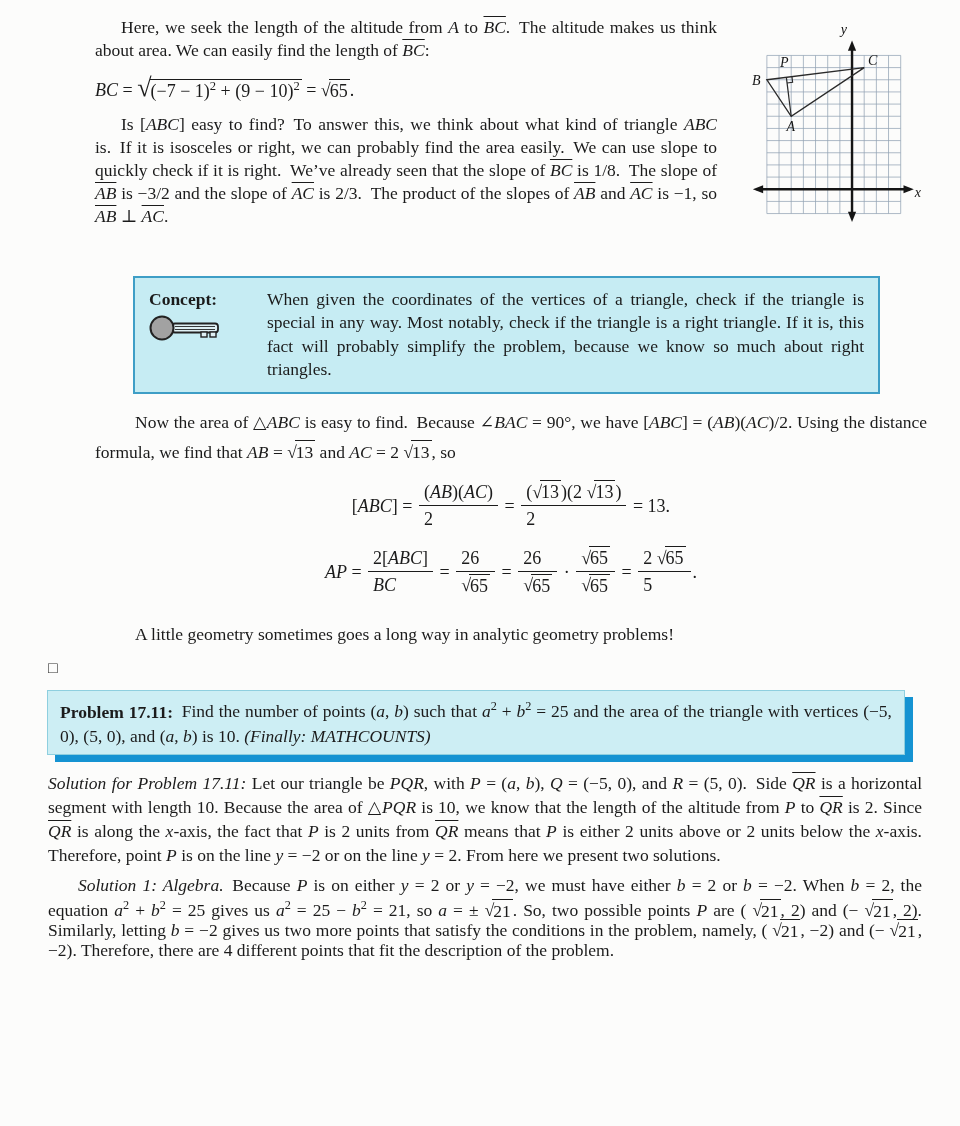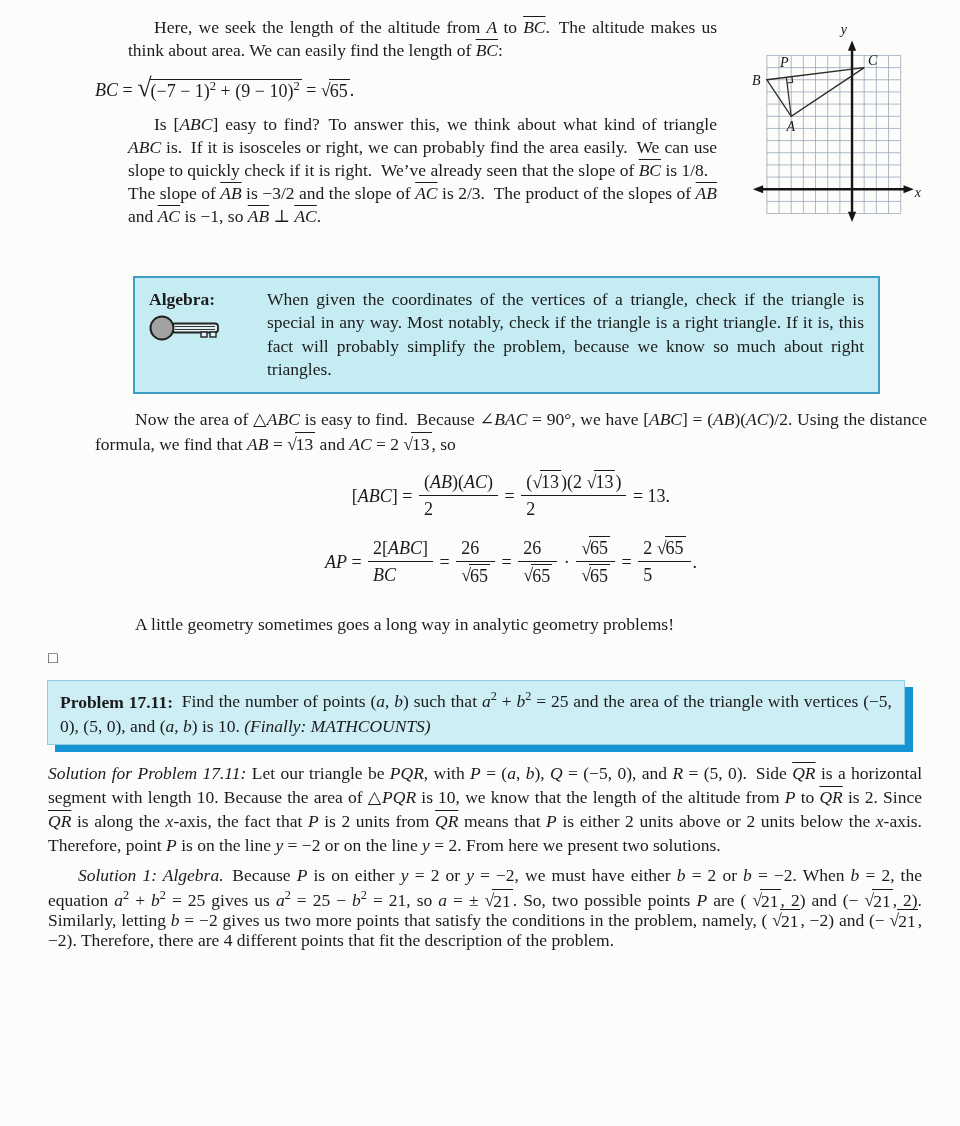--- a/index.html
+++ b/index.html
@@ -6,21 +6,21 @@
   body{background:#e9e9e9;}
   .page{
     position:relative;width:960px;height:1126px;margin:0 auto;
     background:#fcfcfb;overflow:hidden;
     font-family:"Liberation Serif","DejaVu Serif",serif;
     color:#1b1b1b;font-size:17.5px;
   }
   
   .top{padding:16px 33px 0 95px;text-align:justify;line-height:23px;}
   .top p{margin:0;}
-  p.indent{text-indent:26px;margin-left:33px;}
+  p.indent{text-indent:26px;}
   .fig{float:right;width:196px;height:204px;margin:2px 0 4px 14px;}
   .fig svg{display:block;margin-left:18px;}
   
   .eqwrap{margin-left:95px;margin-right:33px;text-align:center;}
   .eq{font-size:18px;line-height:1.2;}
   .eq1{margin:13px 0 11px;}
   .eq2{margin:14px 0 12px;}
   .eq3{margin:16px 0 0;}
   .frac{display:inline-block;vertical-align:-0.75em;text-align:left;margin:0 2px;}
   .frac .num{display:block;border-bottom:1.5px solid #1b1b1b;padding:0 5px 2px;line-height:1.25;}
@@ -34,21 +34,21 @@
   
   .concept{
     margin:48px 0 0 133px;width:747px;box-sizing:border-box;
     background:var(--concept-fill,#c6ecf3);border:2px solid var(--concept-border,#3e9ec6);
     padding:10px 14px 10px 14px;display:flex;
   }
   .c-left{width:102px;flex:0 0 102px;}
   .c-label{font-weight:bold;font-size:17.5px;line-height:23.5px;}
   .c-body{flex:1;text-align:justify;line-height:23.5px;margin-left:16px;}
   
-  .p4{margin:13px 33px 0 95px;text-align:justify;line-height:25px;text-indent:40px;}
+  .p4{margin:13px 33px 0 95px;text-align:justify;line-height:30px;text-indent:40px;}
   .finally{margin:17px 33px 0 95px;line-height:23px;text-indent:40px;}
   .closing{margin:26px 33px 0 95px;line-height:23px;text-indent:40px;}
   
   .eos{margin:13px 0 0 48px;line-height:17px;font-size:16px;color:#2c2c2c;}
   
   .problem{
     margin:14px 0 0 47px;width:858px;box-sizing:border-box;
     background:var(--problem-fill,#cdeef4);border:1px solid var(--problem-edge,#8ecfdf);
     box-shadow:8px 7px 0 var(--problem-shadow,#1593d2);
     padding:4px 12px 5px;line-height:25px;text-align:justify;
@@ -95,21 +95,21 @@
       </svg>
     </div>
 
     <p class="indent">Here, we seek the length of the altitude from <i>A</i> to <span class="sg"><i>BC</i></span>. The altitude makes us think about area. We can easily find the length of <span class="sg"><i>BC</i></span>:</p>
     <div class="eq eq1"><i>BC</i> = <span class="sqrt big"><span class="s">√</span><span class="q">(−7 − 1)<sup>2</sup> + (9 − 10)<sup>2</sup></span></span> = <span class="sqrt"><span class="s">√</span><span class="q">65</span></span>.</div>
     <p class="indent" style="margin-top:7px">Is [<i>ABC</i>] easy to find? To answer this, we think about what kind of triangle <i>ABC</i> is. If it is isosceles or right, we can probably find the area easily. We can use slope to quickly check if it is right. We’ve already seen that the slope of <span class="sg"><i>BC</i></span> is 1/8. The slope of <span class="sg"><i>AB</i></span> is −3/2 and the slope of <span class="sg"><i>AC</i></span> is 2/3. The product of the slopes of <span class="sg"><i>AB</i></span> and <span class="sg"><i>AC</i></span> is −1, so <span class="sg"><i>AB</i></span> ⊥ <span class="sg"><i>AC</i></span>.</p>
   </div>
 
   <div class="concept">
     <div class="c-left">
-      <div class="c-label">Algebra:</div>
+      <div class="c-label">Concept:</div>
       <svg width="72" height="36" viewBox="0 0 72 36" style="margin-top:2px">
         <rect x="23" y="10.5" width="46" height="9" rx="3" fill="#dff0f4" stroke="#222" stroke-width="1.8"></rect>
         <path d="M26 13.5H66M26 16.5H66" stroke="#222" stroke-width="0.9"></path>
         <rect x="52" y="19" width="6" height="5" fill="#dff0f4" stroke="#222" stroke-width="1.4"></rect>
         <rect x="61" y="19" width="6" height="5" fill="#dff0f4" stroke="#222" stroke-width="1.4"></rect>
         <circle cx="13" cy="15" r="11.5" fill="#a2a2a2" stroke="#222" stroke-width="2"></circle>
       </svg>
     </div>
     <div class="c-body">When given the coordinates of the vertices of a triangle, check if the triangle is special in any way. Most notably, check if the triangle is a right triangle. If it is, this fact will probably simplify the problem, because we know so much about right triangles.</div>
   </div>

